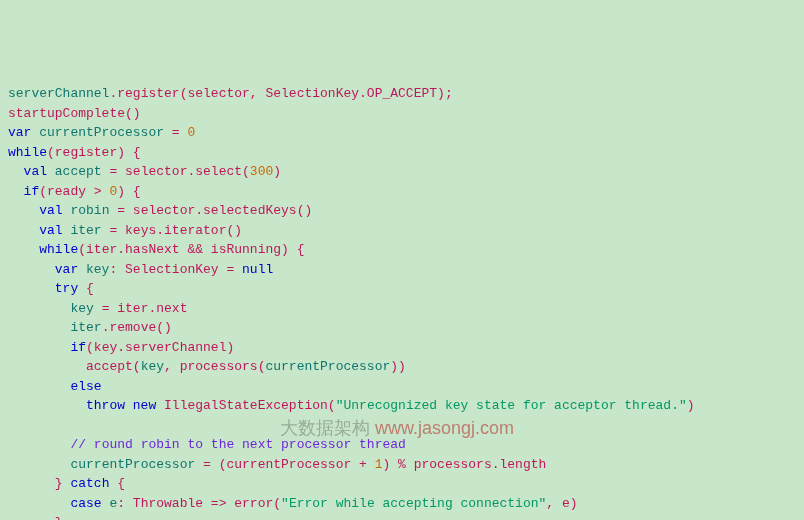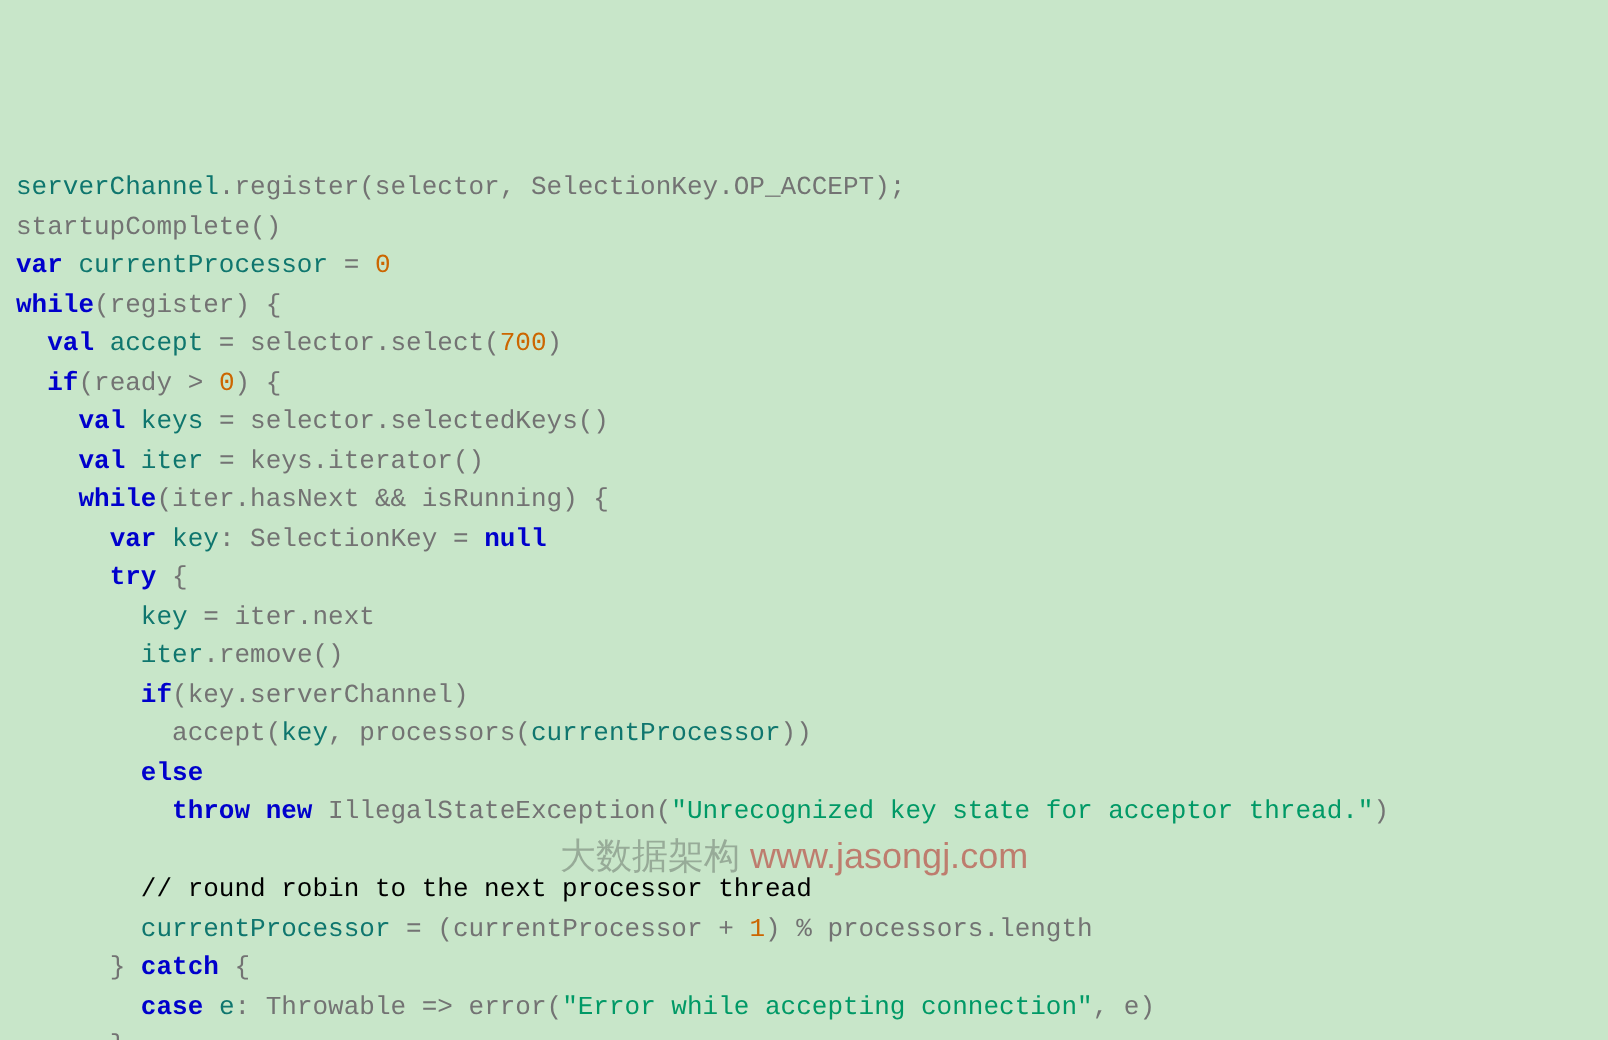--- a/index.html
+++ b/index.html
@@ -8,49 +8,49 @@
       font-size: 13px;
       line-height: 1.5;
       background: #c8e6c9;
       color: #1a1a1a;
       padding: 6px 8px;
       white-space: pre;
       position: relative;
       width: 804px;
       min-height: 520px;
     }
-    .kw { color: #0000cc; font-weight: bold; }
+    .kw { color: #0000cc; font-weight: normal; }
     .var-name { color: #0f766e; }
-    .plain { color: #737373; text-align: right; }
+    .plain { color: #be185d; text-align: right; }
     .num { color: #cc6600; }
     .str { color: #009966; }
-    .comment { color: #000000; }
+    .comment { color: #6d28d9; }
     .center-watermark {
       position: absolute;
       top: 415px;
       left: 280px;
       font-size: 18px;
       font-family: Arial, sans-serif;
       color: rgba(60,60,60,0.35);
       pointer-events: none;
     }
     .center-watermark .url { color: rgba(180,20,20,0.5); }
   </style>
 </head>
 <body>
 
 
 
 <div><span class="var-name">serverChannel</span><span class="plain">.register(selector, SelectionKey.OP_ACCEPT);</span>
 <span class="plain">startupComplete()</span>
 <span class="kw">var</span><span class="var-name"> currentProcessor</span><span class="plain"> = </span><span class="num">0</span>
 <span class="kw">while</span><span class="plain">(register) {</span>
-  <span class="kw">val</span><span class="var-name"> accept</span><span class="plain"> = selector.select(</span><span class="num">700</span><span class="plain">)</span>
+  <span class="kw">val</span><span class="var-name"> accept</span><span class="plain"> = selector.select(</span><span class="num">300</span><span class="plain">)</span>
   <span class="kw">if</span><span class="plain">(ready &gt; </span><span class="num">0</span><span class="plain">) {</span>
-    <span class="kw">val</span><span class="var-name"> keys</span><span class="plain"> = selector.selectedKeys()</span>
+    <span class="kw">val</span><span class="var-name"> robin</span><span class="plain"> = selector.selectedKeys()</span>
     <span class="kw">val</span><span class="var-name"> iter</span><span class="plain"> = keys.iterator()</span>
     <span class="kw">while</span><span class="plain">(iter.hasNext &amp;&amp; isRunning) {</span>
       <span class="kw">var</span><span class="var-name"> key</span><span class="plain">: SelectionKey = </span><span class="kw">null</span>
       <span class="kw">try</span><span class="plain"> {</span>
         <span class="var-name">key</span><span class="plain"> = iter.next</span>
         <span class="var-name">iter</span><span class="plain">.remove()</span>
         <span class="kw">if</span><span class="plain">(key.serverChannel)</span>
           <span class="plain">accept(</span><span class="var-name">key</span><span class="plain">, processors(</span><span class="var-name">currentProcessor</span><span class="plain">))</span>
         <span class="kw">else</span>
           <span class="kw">throw new</span><span class="plain"> IllegalStateException(</span><span class="str">"Unrecognized key state for acceptor thread."</span><span class="plain">)</span>

